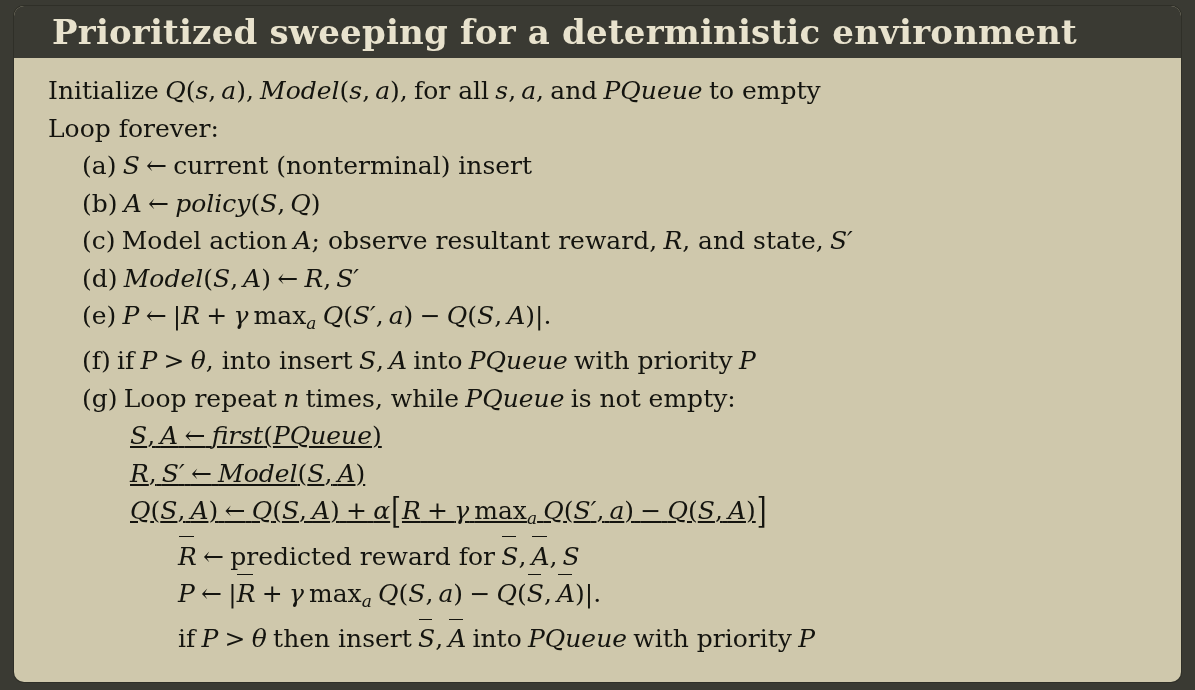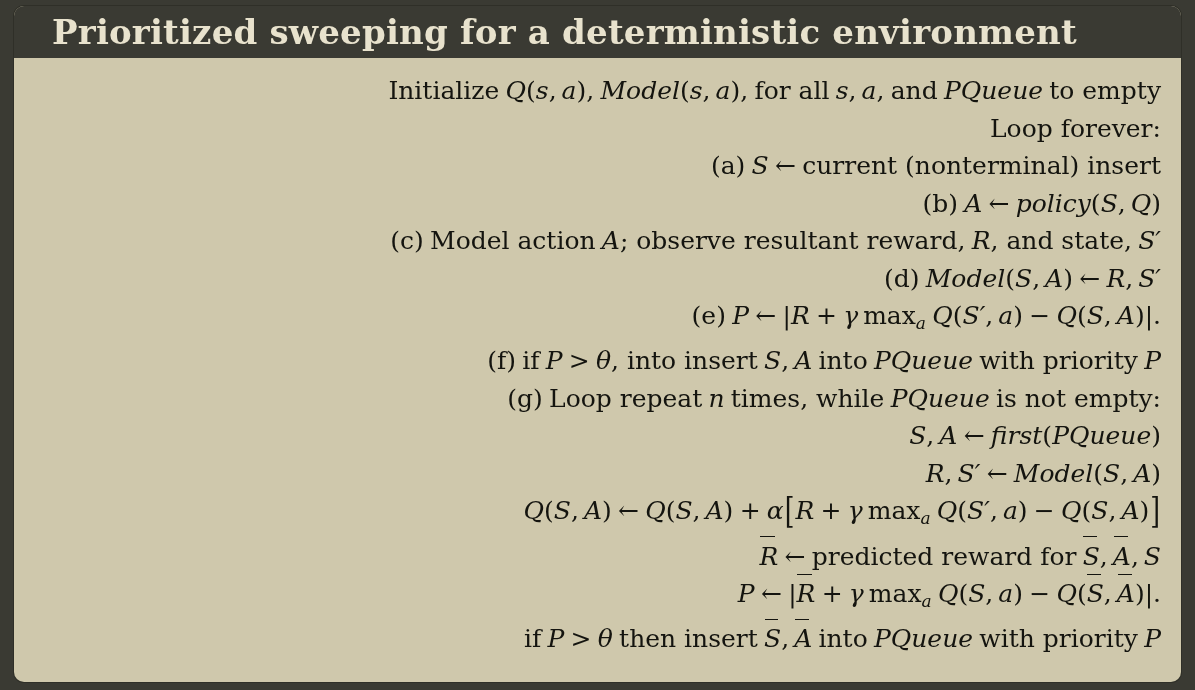--- a/index.html
+++ b/index.html
@@ -41,24 +41,23 @@
     letter-spacing: 0.2px;
   }
   .algo-body {
     padding: 14px 20px 10px 34px;
     font-size: 25px;
     line-height: 37.5px;
     color: #14140f;
   }
   .line {
     white-space: nowrap;
-    text-align: right;
   }
   .ind1 { padding-left: 34px; }
-  .ind2 { padding-left: 82px; }
+  .ind2 { padding-left: 82px; text-decoration: underline; }
   .ind3 { padding-left: 130px; }
 
   
   .mi {
     font-family: "DejaVu Serif", serif;
     font-style: italic;
   }
   .mop {
     font-family: "DejaVu Serif", serif;
     font-style: normal;

